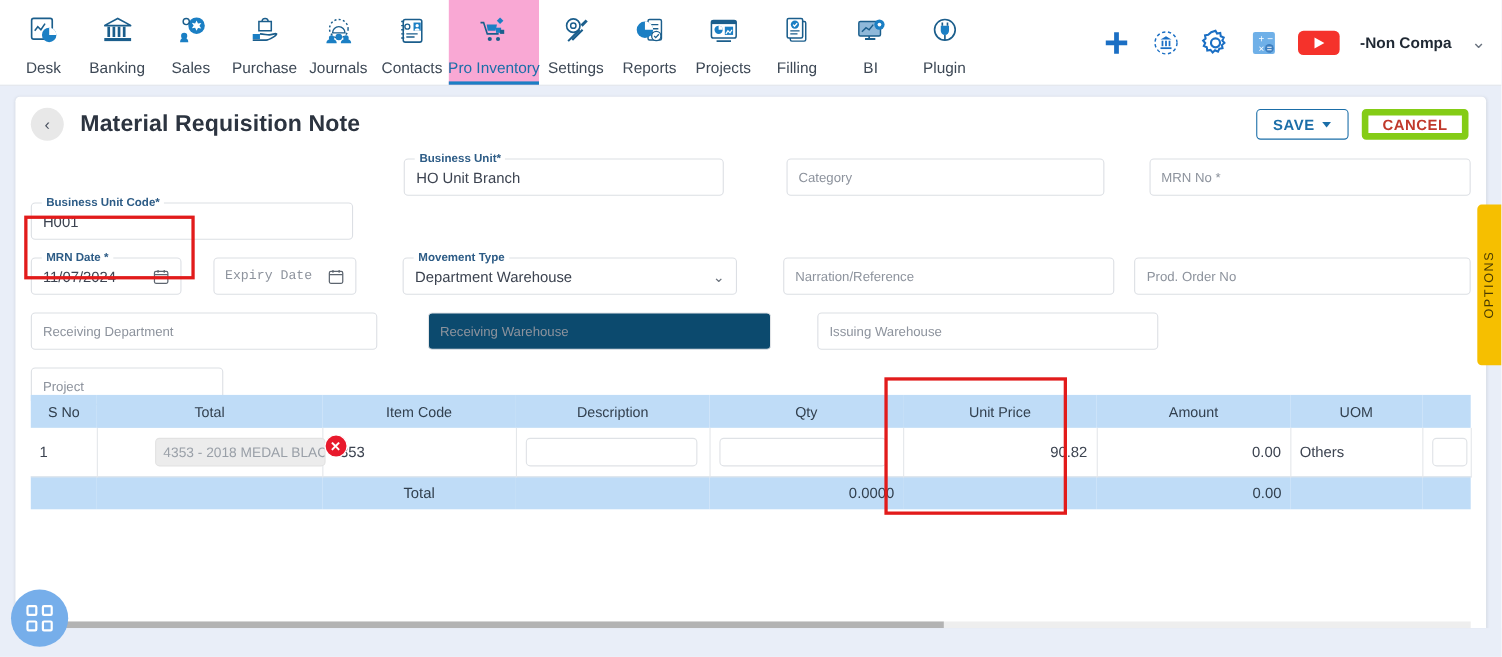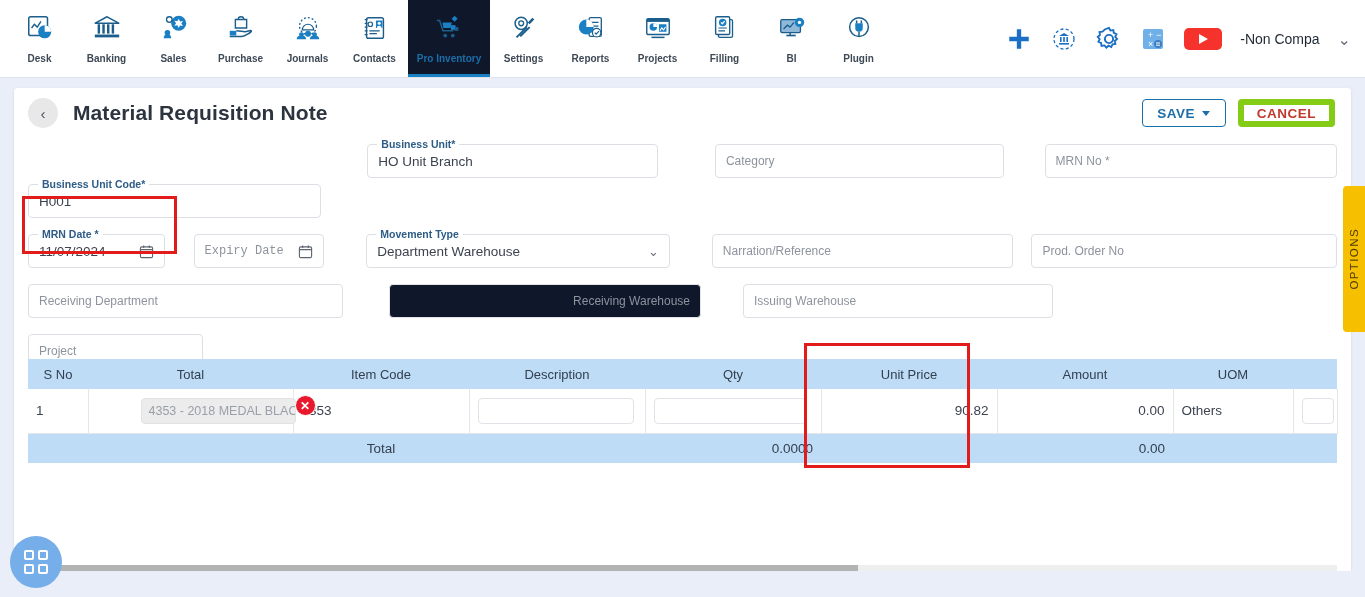--- a/index.html
+++ b/index.html
@@ -21,36 +21,36 @@
   }
   .nav-items{ display:flex; align-items:flex-start; padding-left:6px; }
   .nav-item{
     width:67px; height:77px;
     display:flex; flex-direction:column; align-items:center; justify-content:flex-start;
     padding-top:8px; cursor:pointer; position:relative;
     text-decoration:none;
   }
   .nav-item .ico{ height:40px; display:flex; align-items:center; justify-content:center; }
   .nav-item .lbl{
-    font-size:10px; color:#3e4956; margin-top:5px; white-space:nowrap;font-weight:bold;
-  }
-  .nav-item.active{ background:#0f172a; }
+    font-size:14px; color:#3e4956; margin-top:5px; white-space:nowrap;
+  }
+  .nav-item.active{ background:#f9a8d4; }
   .nav-item.active .lbl{ color:#1b6ea8; }
   .nav-item.active::after{
     content:""; position:absolute; left:0; right:0; bottom:0; height:3px; background:#1b7fc4;
   }
   .nav-item.wide{ width:82px; }
 
   .nav-right{
     margin-left:auto; display:flex; align-items:center; gap:18px;
     padding-right:14px; height:78px;
   }
   .nav-right .ricon{ cursor:pointer; display:flex; align-items:center; justify-content:center; }
   .company{
-    font-size:14px; font-weight:normal; color:#1f2833; white-space:nowrap;
+    font-size:14px; font-weight:bold; color:#1f2833; white-space:nowrap;
     max-width:112px; overflow:hidden;
   }
   .chev{ color:#6b7480; font-size:16px; cursor:pointer; }
 
   
   .card{
     position:absolute; left:14px; top:88px; width:1337px; height:483px;
     background:#ffffff; border-radius:4px 4px 0 0;
     box-shadow:0 1px 3px rgba(0,0,0,.10);
     overflow:hidden;
@@ -78,21 +78,21 @@
   .btn-cancel{ border:6px solid #84cc16; color:#c0392b; }
   .caret{ width:0;height:0;border-left:4px solid transparent;border-right:4px solid transparent;border-top:5px solid #1b6ea8; }
 
   
   .form{ padding:6px 14px 0 14px; position:relative; }
   .frow{ display:flex; gap:18px; margin-bottom:10px; }
   .field{
     position:relative; height:34px; border:1px solid #dcdfe4; border-radius:4px;
     background:#fff; display:flex; align-items:center; padding:0 10px;
   }
-  .field.disabled{ background:#0f172a; border-color:#e2e4e7;justify-content:flex-end; }
+  .field.disabled{ background:#0c4a6e; border-color:#e2e4e7; }
   .field .flabel{
     position:absolute; top:-7px; left:9px; background:#fff; padding:0 4px;
     font-size:10.5px; font-weight:bold; color:#2d5c86; white-space:nowrap;
   }
   .field .flabel .req{ color:#2d5c86; }
   .field .fval{ font-size:13.5px; color:#3c4350; }
   .field .fph{ font-size:12px; color:#8d939d; }
   .field .calendar{ margin-left:auto; color:#5d656f; display:flex; align-items:center; }
   .field .dd{ margin-left:auto; color:#6a727c; font-size:13px; }
   .w-bu-code{ width:315px;margin-top:40px; }

